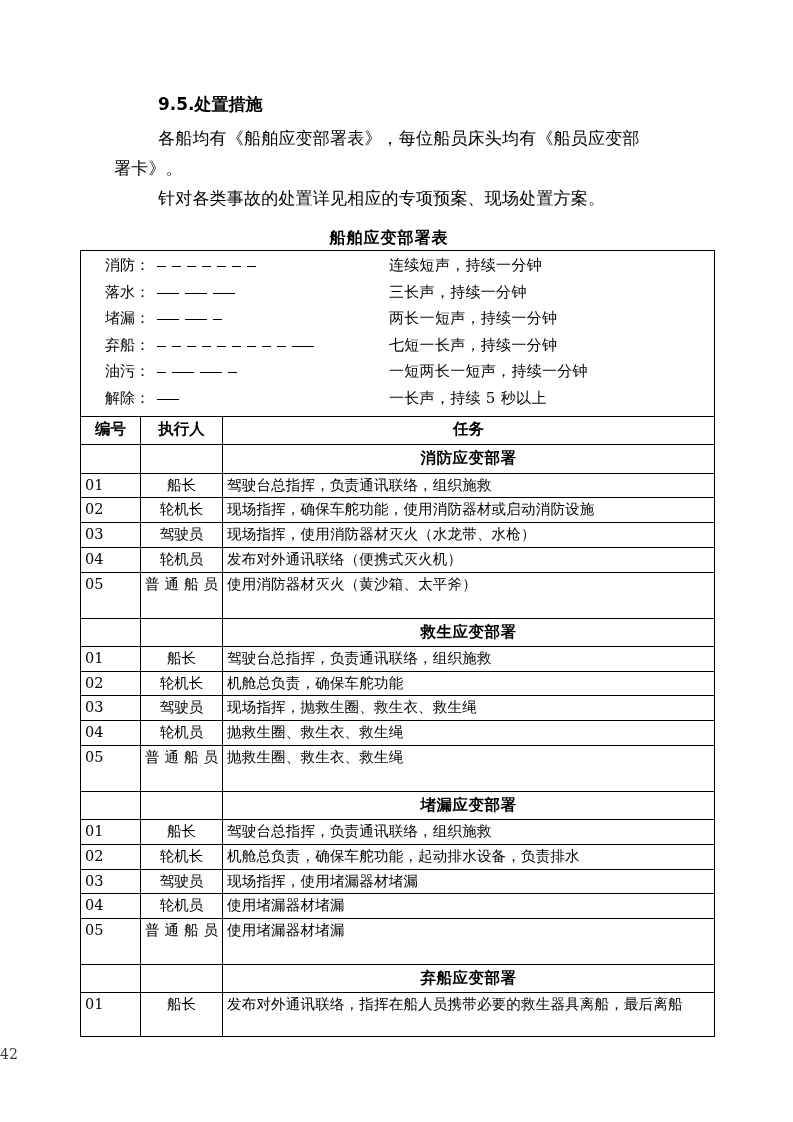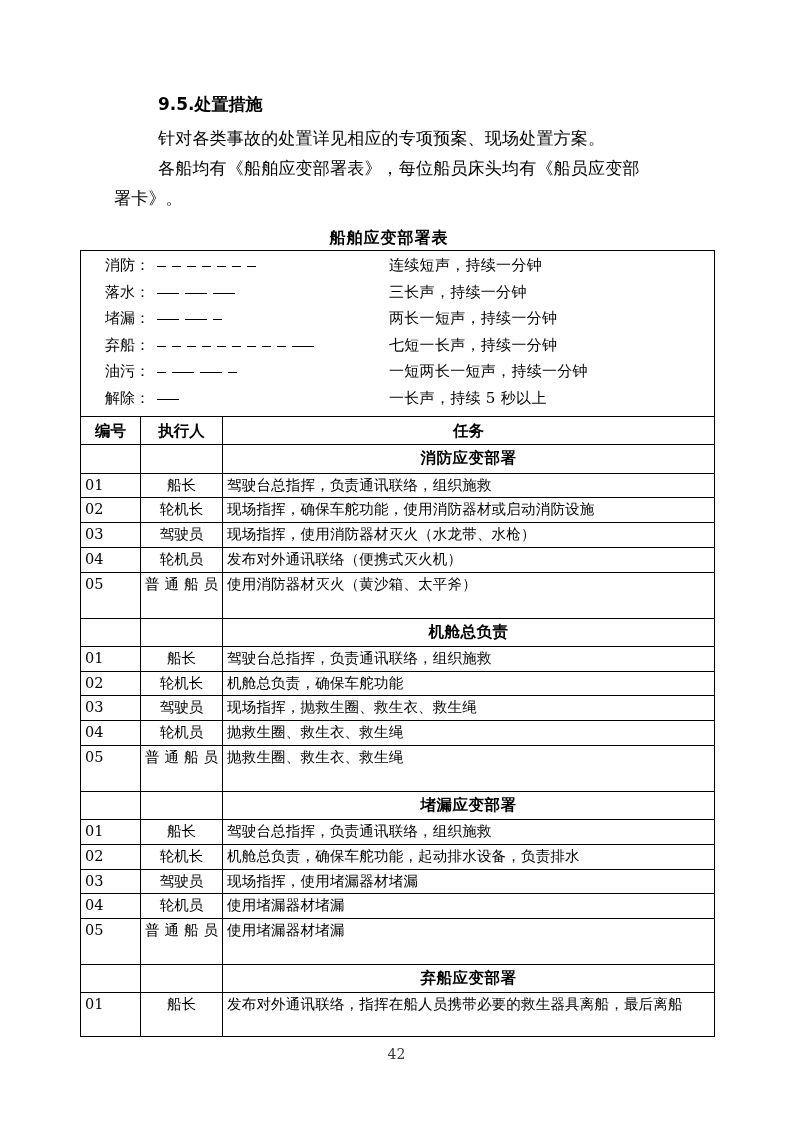--- a/index.html
+++ b/index.html
@@ -127,21 +127,21 @@
     flex: 1 1 auto;
     white-space: nowrap;
     letter-spacing: 0.3px;
   }
 
   
   .hdr td {
     text-align: center;
     font-weight: bold;
     font-size: 15.5px;
-    font-family: Liberation Serif, serif;
+    font-family: Liberation Mono, monospace;
     padding: 2px 4px;
   }
   
   .section-row td {
     padding: 2px 4px;
   }
   .section-title {
     text-align: center;
     font-weight: bold;
     font-size: 15.5px;
@@ -169,35 +169,35 @@
   }
   .tall { height: 46px; }
   .tall2 { height: 44px; }
 
   
   .page-number {
     position: absolute;
     left: 0;
     top: 1046px;
     width: 793px;
-    text-align: center;
+    text-align: left;
     font-size: 14px;
     color: #3a3a3a;
     font-family: "DejaVu Serif", "Liberation Serif", serif;
   }
 </style>
 </head>
 <body>
 
 <div class="page">
 
   <div class="body-text">
     <h2 class="heading">9.5.处置措施</h2>
+    <p class="para wrap"><span>各船均有《船舶应变部署表》，每位船员床头均有《船员应变部</span><span class="cont">署卡》。</span></p>
     <p class="para">针对各类事故的处置详见相应的专项预案、现场处置方案。</p>
-    <p class="para wrap"><span>各船均有《船舶应变部署表》，每位船员床头均有《船员应变部</span><span class="cont">署卡》。</span></p>
   </div>
 
   <div class="table-title">船舶应变部署表</div>
 
   <table class="muster-table">
     <colgroup>
       <col class="col-no">
       <col class="col-role">
       <col class="col-task">
     </colgroup>
@@ -303,21 +303,21 @@
           <td class="cell-task">发布对外通讯联络（便携式灭火机）</td>
         </tr>
         <tr class="tall">
           <td class="cell-no">05</td>
           <td class="cell-role justify">普通船员</td>
           <td class="cell-task">使用消防器材灭火（黄沙箱、太平斧）</td>
         </tr>
         <tr class="section-row">
           <td>&nbsp;</td>
           <td>&nbsp;</td>
-          <td class="section-title">机舱总负责</td>
+          <td class="section-title">救生应变部署</td>
         </tr>
         <tr>
           <td class="cell-no">01</td>
           <td class="cell-role">船长</td>
           <td class="cell-task">驾驶台总指挥，负责通讯联络，组织施救</td>
         </tr>
         <tr>
           <td class="cell-no">02</td>
           <td class="cell-role">轮机长</td>
           <td class="cell-task">机舱总负责，确保车舵功能</td>

